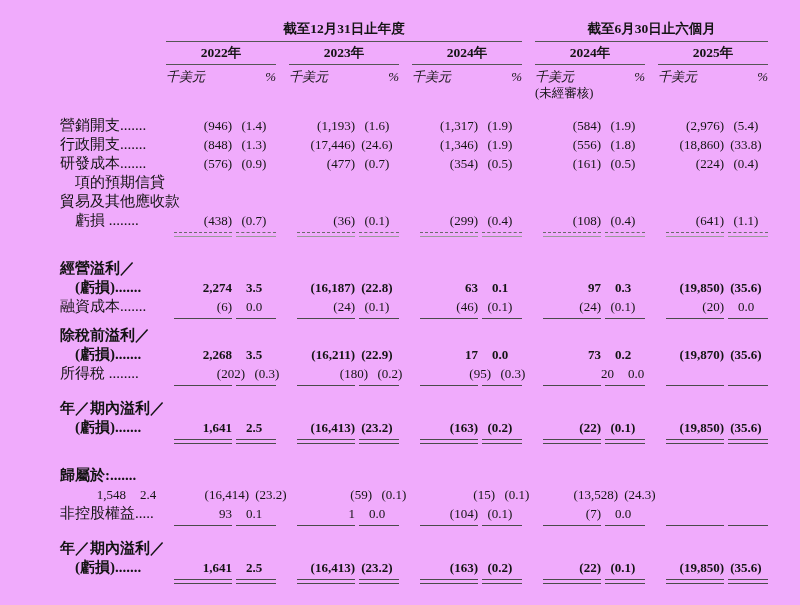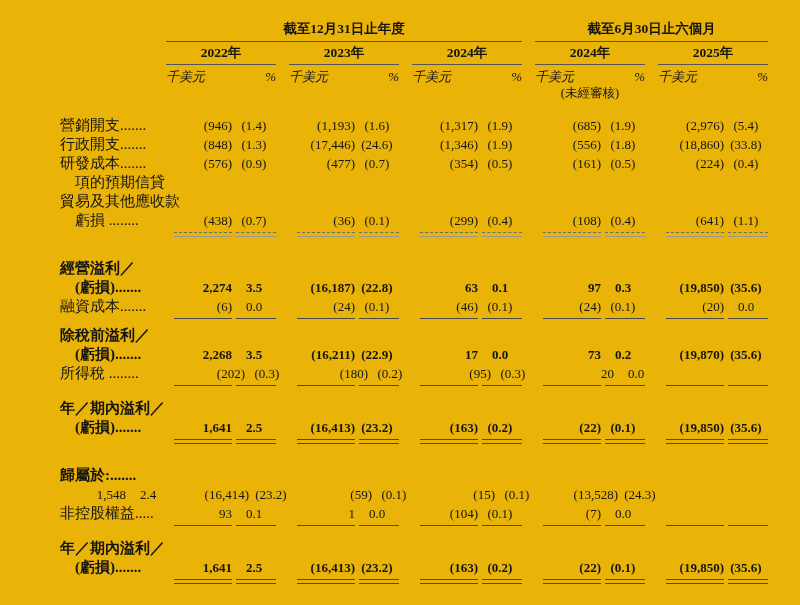--- a/index.html
+++ b/index.html
@@ -1,42 +1,42 @@
 <!DOCTYPE html>
 <html><head>
 <meta charset="utf-8">
 <style>
   html,body{margin:0;padding:0;}
   body{
     width:800px;height:605px;background:#ffffff;
     font-family:"Liberation Serif","DejaVu Serif",serif;
     color:#141414;
   }
-  .page{position:relative;width:800px;height:605px;overflow:hidden;background:#eab308;}
+  .page{position:relative;width:800px;height:605px;overflow:hidden;background:#f0abfc;}
   .tbl{position:absolute;left:60px;top:20px;width:730px;}
 
   
   .hdr-groups{display:flex;margin-left:106px;}
   .grp{text-align:center;font-weight:bold;font-size:13.5px;line-height:17px;
        border-bottom:1px solid #555;padding-bottom:4px;}
   .g0{width:356px;}
   .g1{width:233px;margin-left:13px;}
 
   .hdr-years{display:flex;margin-left:106px;}
   .yr{width:110px;text-align:center;font-weight:bold;font-size:13.5px;line-height:17px;
       border-bottom:1px solid #555;padding:2px 0 3px 0;margin-left:13px;}
   .yr.first{margin-left:0;}
 
   .hdr-units{display:flex;margin-left:106px;}
   .unit-pair{width:110px;margin-left:13px;display:flex;justify-content:space-between;
              font-style:italic;font-size:13px;line-height:18px;padding-top:3px;gap:16px;}
   .unit-pair.first{margin-left:0;}
 
   .hdr-notes{display:flex;margin-left:106px;height:16px;}
-  .note-pair{width:110px;margin-left:13px;font-size:12.5px;line-height:15px;text-align:center;}
+  .note-pair{width:110px;margin-left:13px;font-size:12.5px;line-height:15px;text-align:left;}
   .note-pair.first{margin-left:0;}
 
   
   .row{display:flex;align-items:flex-end;}
   .row.bold{font-weight:bold;}
   .lbl{width:106px;font-size:15px;line-height:19px;}
   .lbl .ln{white-space:pre;}
   .pair{width:110px;margin-left:13px;display:flex;}
   .pair.first{margin-left:0;}
   .amt{width:66px;text-align:right;font-size:13px;line-height:19px;}
@@ -113,21 +113,21 @@
         </div>
         <div class="pair">
           <div class="amt">(1,193)</div>
           <div class="pct">(1.6)</div>
         </div>
         <div class="pair">
           <div class="amt">(1,317)</div>
           <div class="pct">(1.9)</div>
         </div>
         <div class="pair">
-          <div class="amt">(685)</div>
+          <div class="amt">(584)</div>
           <div class="pct">(1.9)</div>
         </div>
         <div class="pair">
           <div class="amt">(2,976)</div>
           <div class="pct">(5.4)</div>
         </div>
       </div>
       <div class="row">
         <div class="lbl">
           <div class="ln">行政開支.......</div>

